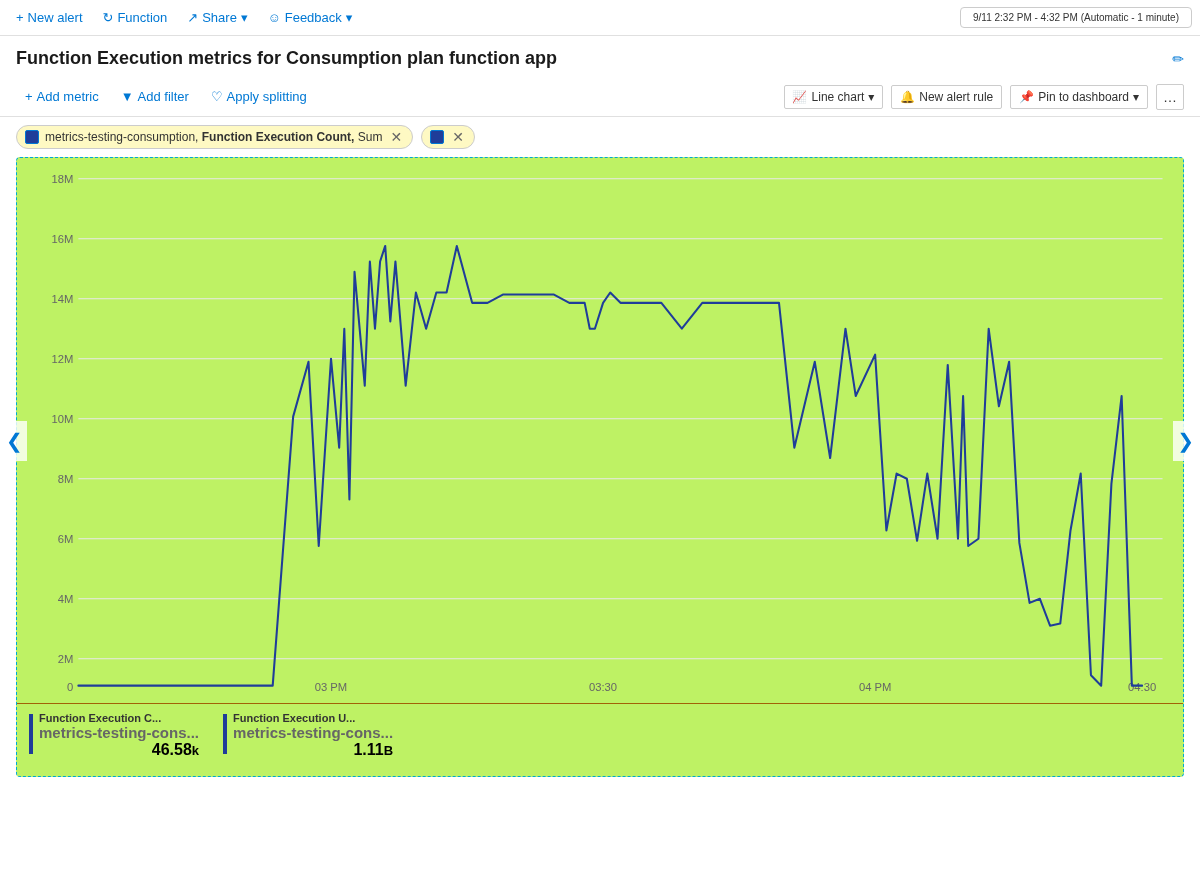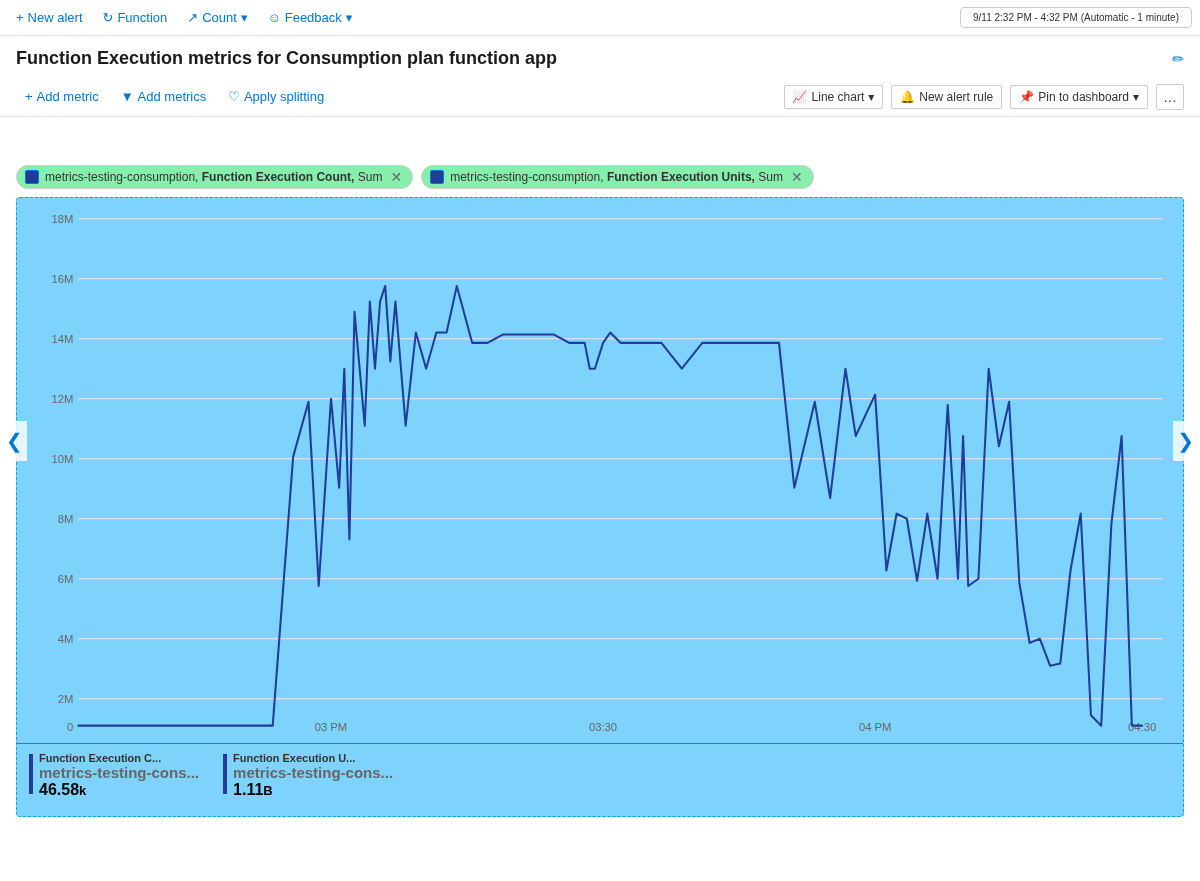--- a/index.html
+++ b/index.html
@@ -57,39 +57,39 @@
       background: #fff; border-radius: 2px; color: #333; font-size: 14px;
     }
 
     
     .pills-bar {
       display: flex; align-items: center; gap: 8px; padding: 8px 16px;
       flex-wrap: wrap;
     }
     .pill {
       display: flex; align-items: center; gap: 6px; padding: 4px 8px;
-      border: 1px solid #ccc; border-radius: 16px; background: #86efac;
-      font-size: 12px; cursor: default; margin-top: 40px;
+      border: 1px solid #ccc; border-radius: 16px; background: #fef9c3;
+      font-size: 12px; cursor: default;
     }
     .pill-close {
       cursor: pointer; color: #666; font-size: 14px; line-height: 1;
       border: none; background: none; padding: 0 2px;
     }
     .pill-text { color: #333; }
     .pill-bold { font-weight: 600; }
 
     
     .chart-container {
       margin: 0 16px 8px;
       border: 1.5px dashed #00a8d4;
       border-radius: 4px;
       padding: 0;
       position: relative;
       height: 620px;
-      background: #7dd3fc;
+      background: #bef264;
     }
     .chart-inner {
       position: relative;
       width: 100%;
       height: 100%;
     }
     .chart-svg {
       width: 100%; height: calc(100% - 80px);
       overflow: visible;
     }
@@ -103,21 +103,21 @@
     .nav-arrow-left { left: 2px; }
     .nav-arrow-right { right: 2px; }
 
     
     .chart-legend {
       display: flex; gap: 24px; padding: 8px 12px;
       border-top: 1px solid #a16207; margin-top: 4px;
     }
     .legend-label { font-size: 11px; color: #333; font-weight: 600; }
     .legend-sub { font-size: 15px; color: #666; font-weight: bold; }
-    .legend-value { font-size: 16px; font-weight: 600; color: #000; }
+    .legend-value { font-size: 16px; font-weight: 600; color: #000; text-align: right; }
 
     .y-axis-label {
       font-size: 11px; fill: #666;
     }
     .x-axis-label {
       font-size: 11px; fill: #666;
     }
     .grid-line {
       stroke: #e8e8e8; stroke-width: 1;
     }
@@ -136,21 +136,21 @@
     <button class="toolbar-btn">
       <span>+</span>
       <span>New alert</span>
     </button>
     <button class="toolbar-btn">
       <span>↻</span>
       <span>Function</span>
     </button>
     <button class="toolbar-btn">
       <span>↗</span>
-      <span>Count</span>
+      <span>Share</span>
       <span>▾</span>
     </button>
     <button class="toolbar-btn">
       <span>☺</span>
       <span>Feedback</span>
       <span>▾</span>
     </button>
   </div>
   <div class="top-bar-right">
     <button class="time-range-btn">
@@ -165,21 +165,21 @@
 </div>
 
 <div class="metric-toolbar">
   <div class="metric-toolbar-left">
     <button class="metric-btn">
       <span style="color:#0078d4;">+</span>
       <span>Add metric</span>
     </button>
     <button class="metric-btn">
       <span>▼</span>
-      <span>Add metrics</span>
+      <span>Add filter</span>
     </button>
     <button class="metric-btn">
       <span>♡</span>
       <span>Apply splitting</span>
     </button>
   </div>
   <div class="metric-toolbar-right">
     <button class="right-btn">
       <span>📈</span>
       <span>Line chart</span>
@@ -203,25 +203,20 @@
     <span style="display:inline-block;width:14px;height:14px;background:#1f3d99;border-radius:2px;border:1px solid #0078d4;"></span>
     <span class="pill-text">
       <span>metrics-testing-consumption,</span>
       <span class="pill-bold">Function Execution Count,</span>
       <span>Sum</span>
     </span>
     <button class="pill-close">✕</button>
   </div>
   <div class="pill">
     <span style="display:inline-block;width:14px;height:14px;background:#1f3d99;border-radius:2px;border:1px solid #0078d4;"></span>
-    <span class="pill-text">
-      <span>metrics-testing-consumption,</span>
-      <span class="pill-bold">Function Execution Units,</span>
-      <span>Sum</span>
-    </span>
     <button class="pill-close">✕</button>
   </div>
 </div>
 
 <div class="chart-container">
   <div class="chart-inner">
     <svg class="chart-svg" viewBox="0 0 1140 520" preserveAspectRatio="none">
 
       <line class="grid-line" x1="60" y1="20" x2="1120" y2="20"></line>
       <line class="grid-line" x1="60" y1="78" x2="1120" y2="78"></line>

